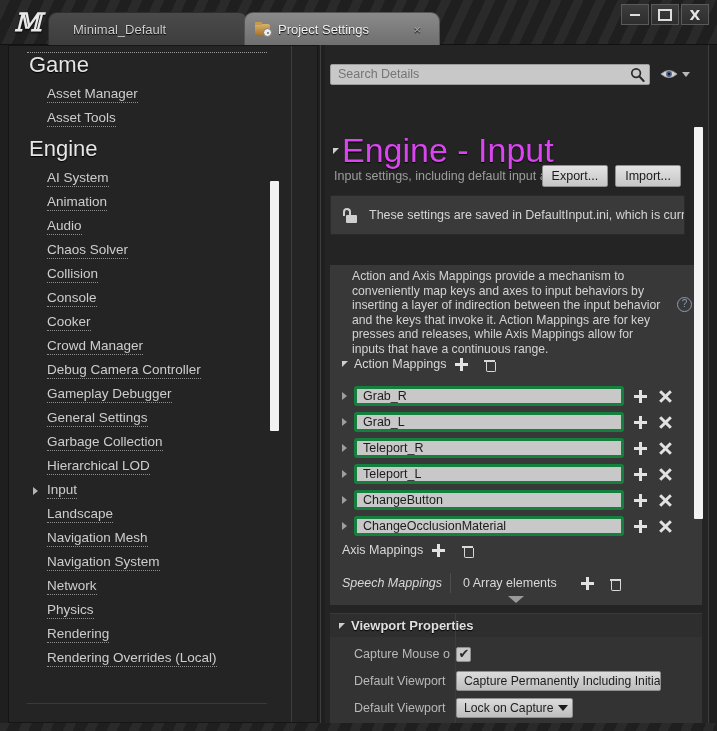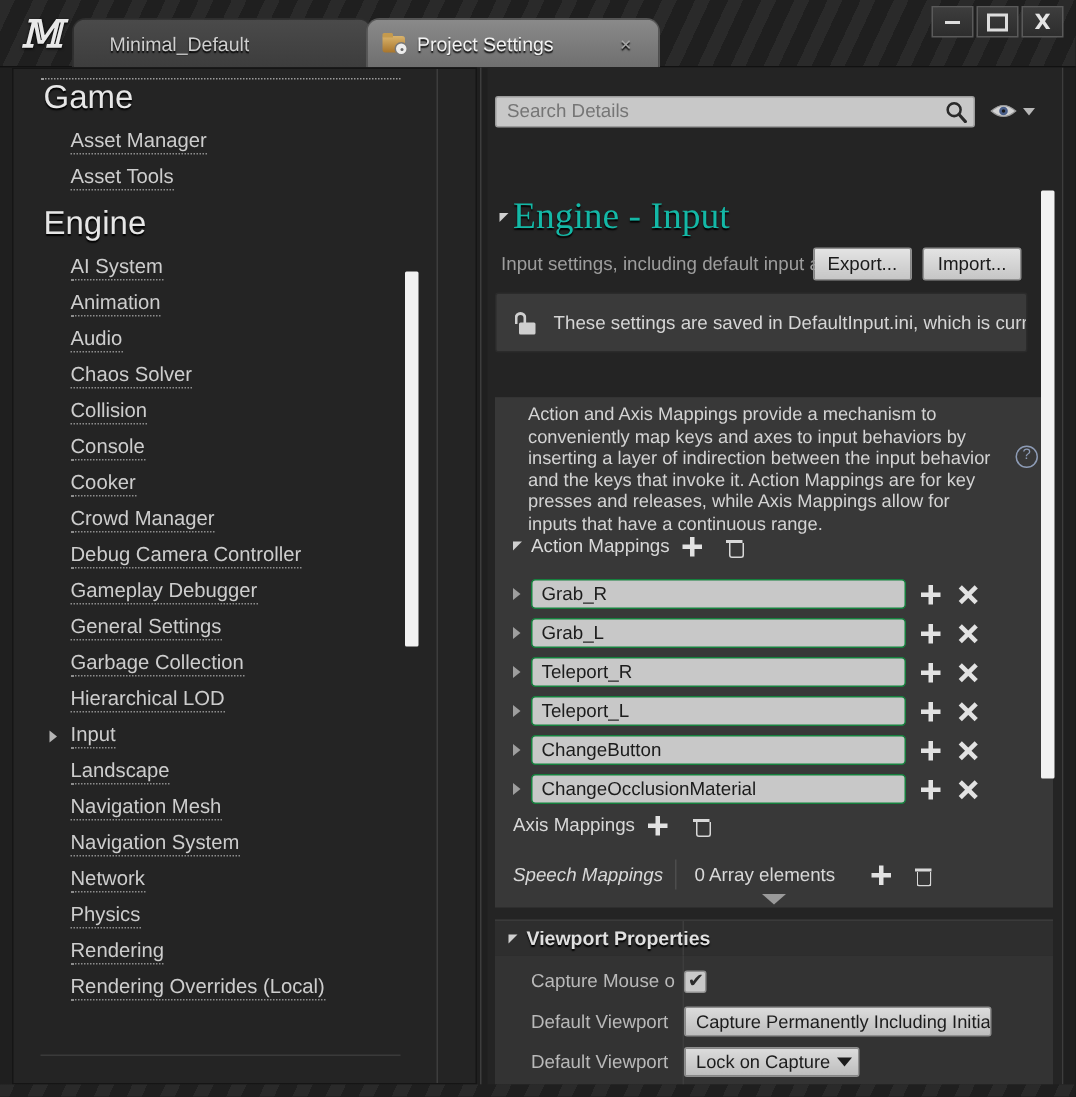--- a/index.html
+++ b/index.html
@@ -168,23 +168,23 @@
   }
   #eye-icon { margin-left: 10px; width: 18px; height: 14px; position: relative; }
   #eye-caret {
     margin-left: 4px; width: 0; height: 0;
     border-left: 4px solid transparent; border-right: 4px solid transparent;
     border-top: 5px solid #b8b8b8;
   }
 
   #page-title {
     position: absolute; left: 8px; top: 86px;
-    color: #14b8a6; font-size: 25px; font-weight: normal;
+    color: #d946ef; font-size: 34px; font-weight: normal;
     text-shadow: 0 1px 1px #000;
-    display: flex; align-items: center; font-family: Liberation Serif, serif;
+    display: flex; align-items: center;
   }
   #page-title .tri {
     width: 0; height: 0; margin-right: 3px;
     border-top: 6px solid #d0d0d0;
     border-right: 6px solid transparent;
   }
   #page-desc {
     position: absolute; left: 9px; top: 124px; width: 300px;
     color: #9d9d9d; font-size: 12.5px;
     white-space: nowrap; overflow: hidden;
@@ -291,22 +291,22 @@
     position: absolute; left: 12px; width: 330px; height: 26px;
     display: flex; align-items: center;
   }
   .mapping-row .rowtri {
     width: 0; height: 0; margin-right: 7px; flex: none;
     border-left: 5px solid transparent;
     border-top: 4px solid transparent; border-bottom: 4px solid transparent;
     border-left-color: #9e9e9e;
   }
   .mapping-input {
-    width: 250px; height: 20px;
-    background: #c8c8c8; border: 1px solid #15803d; border-radius: 3px;
+    width: 270px; height: 20px;
+    background: #c8c8c8; border: 3px solid #15803d; border-radius: 3px;
     font-size: 12.5px; color: #1c1c1c; padding: 0 6px;
     font-family: "Liberation Sans", sans-serif; outline: none;
   }
   .mapping-row .plus-icon { margin-left: 10px; }
   .mapping-row .x-icon { margin-left: 12px; }
 
   #axis-mappings-row {
     position: absolute; left: 12px; top: 278px;
     display: flex; align-items: center; gap: 9px;
     color: #d8d8d8; font-size: 12.5px;

